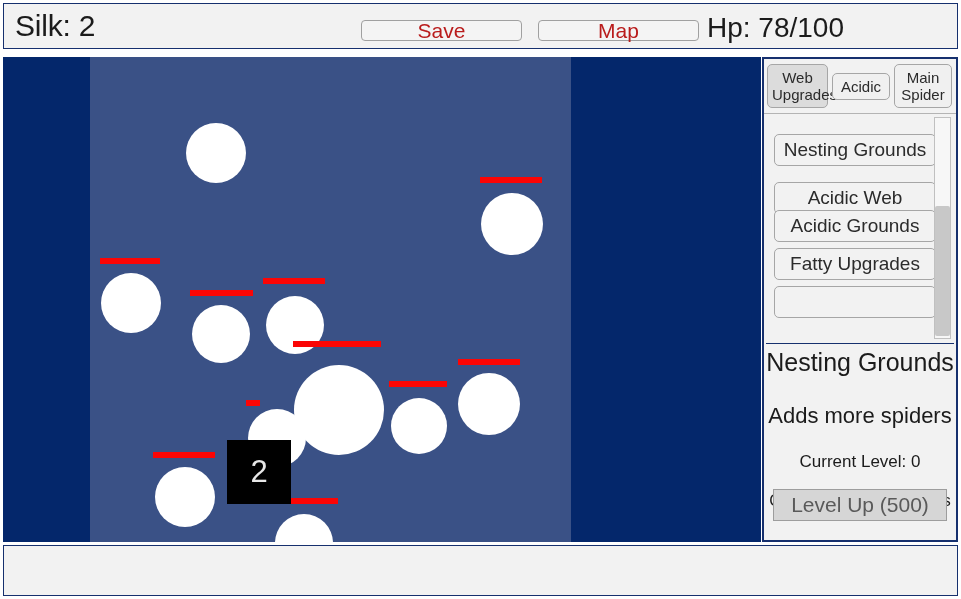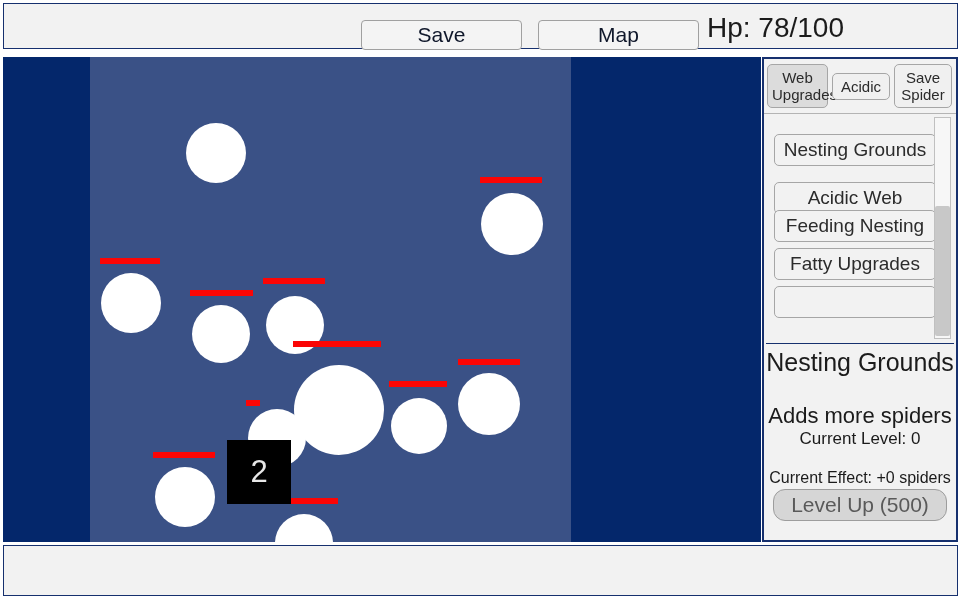--- a/index.html
+++ b/index.html
@@ -33,27 +33,27 @@
     align-items: center;
   }
   .silk-label {
     margin-left: 11px;
     font-size: 30px;
     color: #1b1b1b;
     white-space: nowrap;
     letter-spacing: -0.2px;
   }
   .topbtn {
-    height: 30px;
+    height: 21px;
     background: #f4f4f4;
     border: 1px solid #a0a0a0;
     border-radius: 4px;
     font-family: "Liberation Sans", sans-serif;
     font-size: 21px;
-    color: #0f172a;
+    color: #b91c1c;
     cursor: pointer;
     padding: 0;
     display: flex;
     align-items: center;
     justify-content: center;
     box-sizing: border-box;
   }
   #save-button  { position: absolute; left: 357px; top: 16px; width: 161px; }
   #map-button   { position: absolute; left: 534px; top: 16px; width: 161px; }
   .hp-label {
@@ -193,34 +193,35 @@
     margin-top: 4px;
     font-size: 25px;
     white-space: nowrap;
   }
   .detail-desc {
     margin-top: 26px;
     font-size: 22px;
     white-space: nowrap;
   }
   .detail-level {
+    margin-top: 23px;
     font-size: 17px;
   }
   .detail-effect {
     margin-top: 20px;
     font-size: 16px;
     white-space: nowrap;
   }
   #level-up-button {
     position: absolute;
     left: 7px; bottom: 19px;
     width: 174px; height: 32px;
     background: #d6d6d6;
     border: 1px solid #9d9d9d;
-    border-radius: 12px;
+    border-radius: 0;
     font-family: "Liberation Sans", sans-serif;
     font-size: 21px;
     color: #5a5a5a;
     display: flex;
     align-items: center;
     justify-content: center;
     box-sizing: border-box;
     cursor: default;
   }
 
@@ -233,20 +234,21 @@
     border: 1px solid #16306e;
     box-sizing: border-box;
   }
 </style>
 </head>
 <body>
 
 <div id="app">
 
   <div class="topbar">
+    <div class="silk-label">Silk: 2</div>
     <button class="topbtn" id="save-button">Save</button>
     <button class="topbtn" id="map-button">Map</button>
     <div class="hp-label">Hp: 78/100</div>
   </div>
 
   <div class="game-area">
     <div class="web-field"></div>
     <div id="spider-layer">
         <div class="spider" style="left: 183px; top: 66px; width: 60px; height: 60px; background: rgb(255, 255, 255);"></div>
         <div class="healthbar" style="left: 477px; top: 120px; width: 62px; background: rgb(251, 5, 5);"></div>
@@ -273,28 +275,28 @@
     <div class="nest-box" id="nest-box" style="left: 224px; top: 383px; width: 64px; height: 64px;">
       <span>2</span>
     </div>
   </div>
 
   <div class="sidebar">
 
     <div class="tabs" id="tab-bar">
         <div class="tab tab-w1 active">Web Upgrades</div>
         <div class="tab tab-w2">Acidic</div>
-        <div class="tab tab-w3">Save Spider</div>
+        <div class="tab tab-w3">Main Spider</div>
       </div>
 
     <div class="upgrade-list">
       <div id="upgrade-buttons">
           <div class="upgrade-btn" style="top: 19px;">Nesting Grounds</div>
           <div class="upgrade-btn" style="top: 67px;">Acidic Web</div>
-          <div class="upgrade-btn" style="top: 95px;">Feeding Nesting</div>
+          <div class="upgrade-btn" style="top: 95px;">Acidic Grounds</div>
           <div class="upgrade-btn" style="top: 133px;">Fatty Upgrades</div>
           <div class="upgrade-btn" style="top: 171px;"></div>
         </div>
       <div class="scroll-track">
         <div class="scroll-thumb"></div>
       </div>
     </div>
 
     <div class="detail-panel">
       <div class="detail-title">Nesting Grounds</div>

